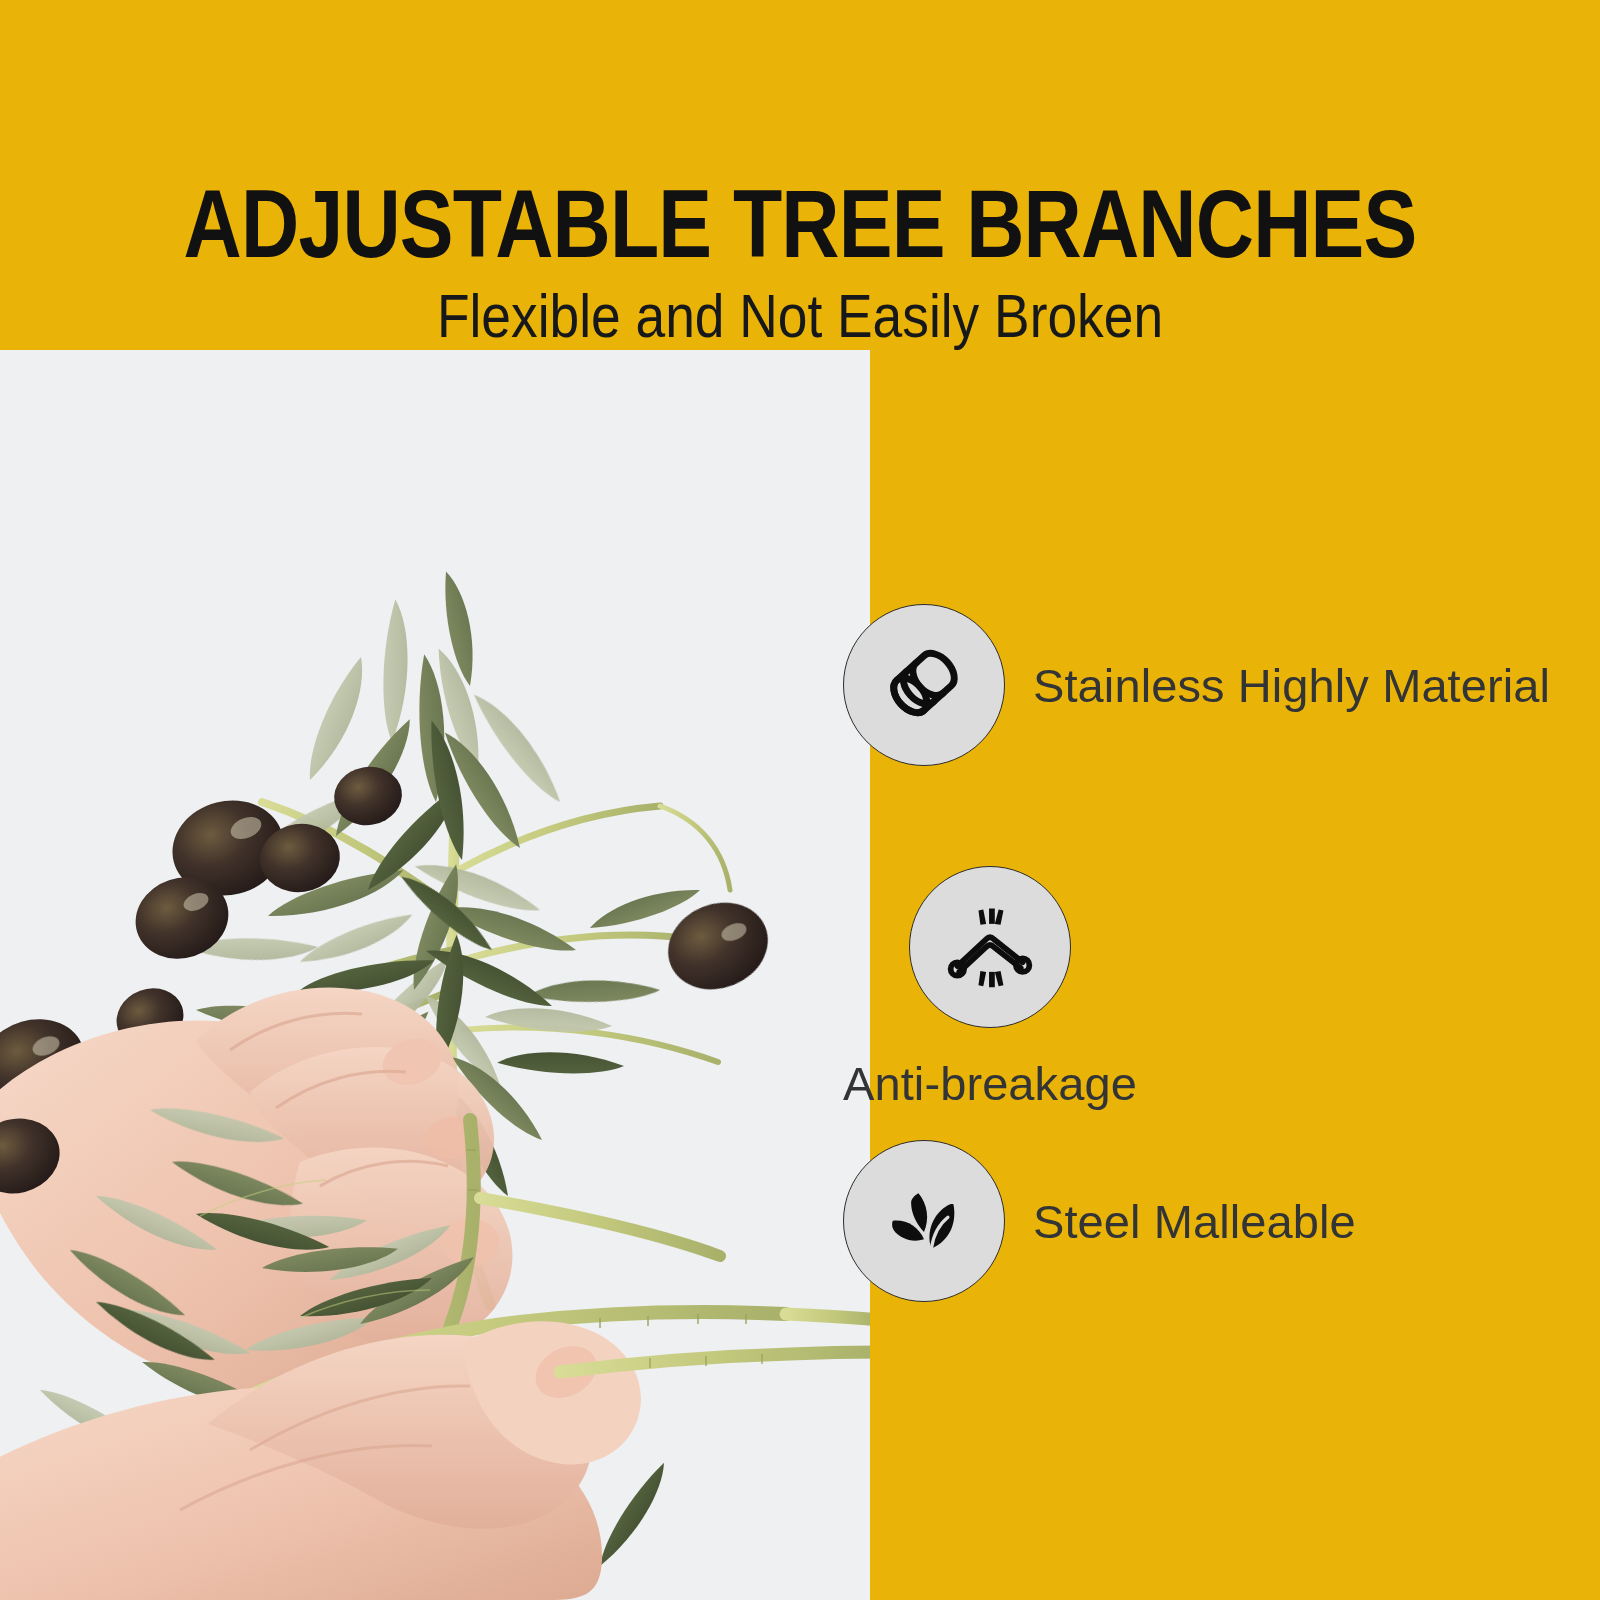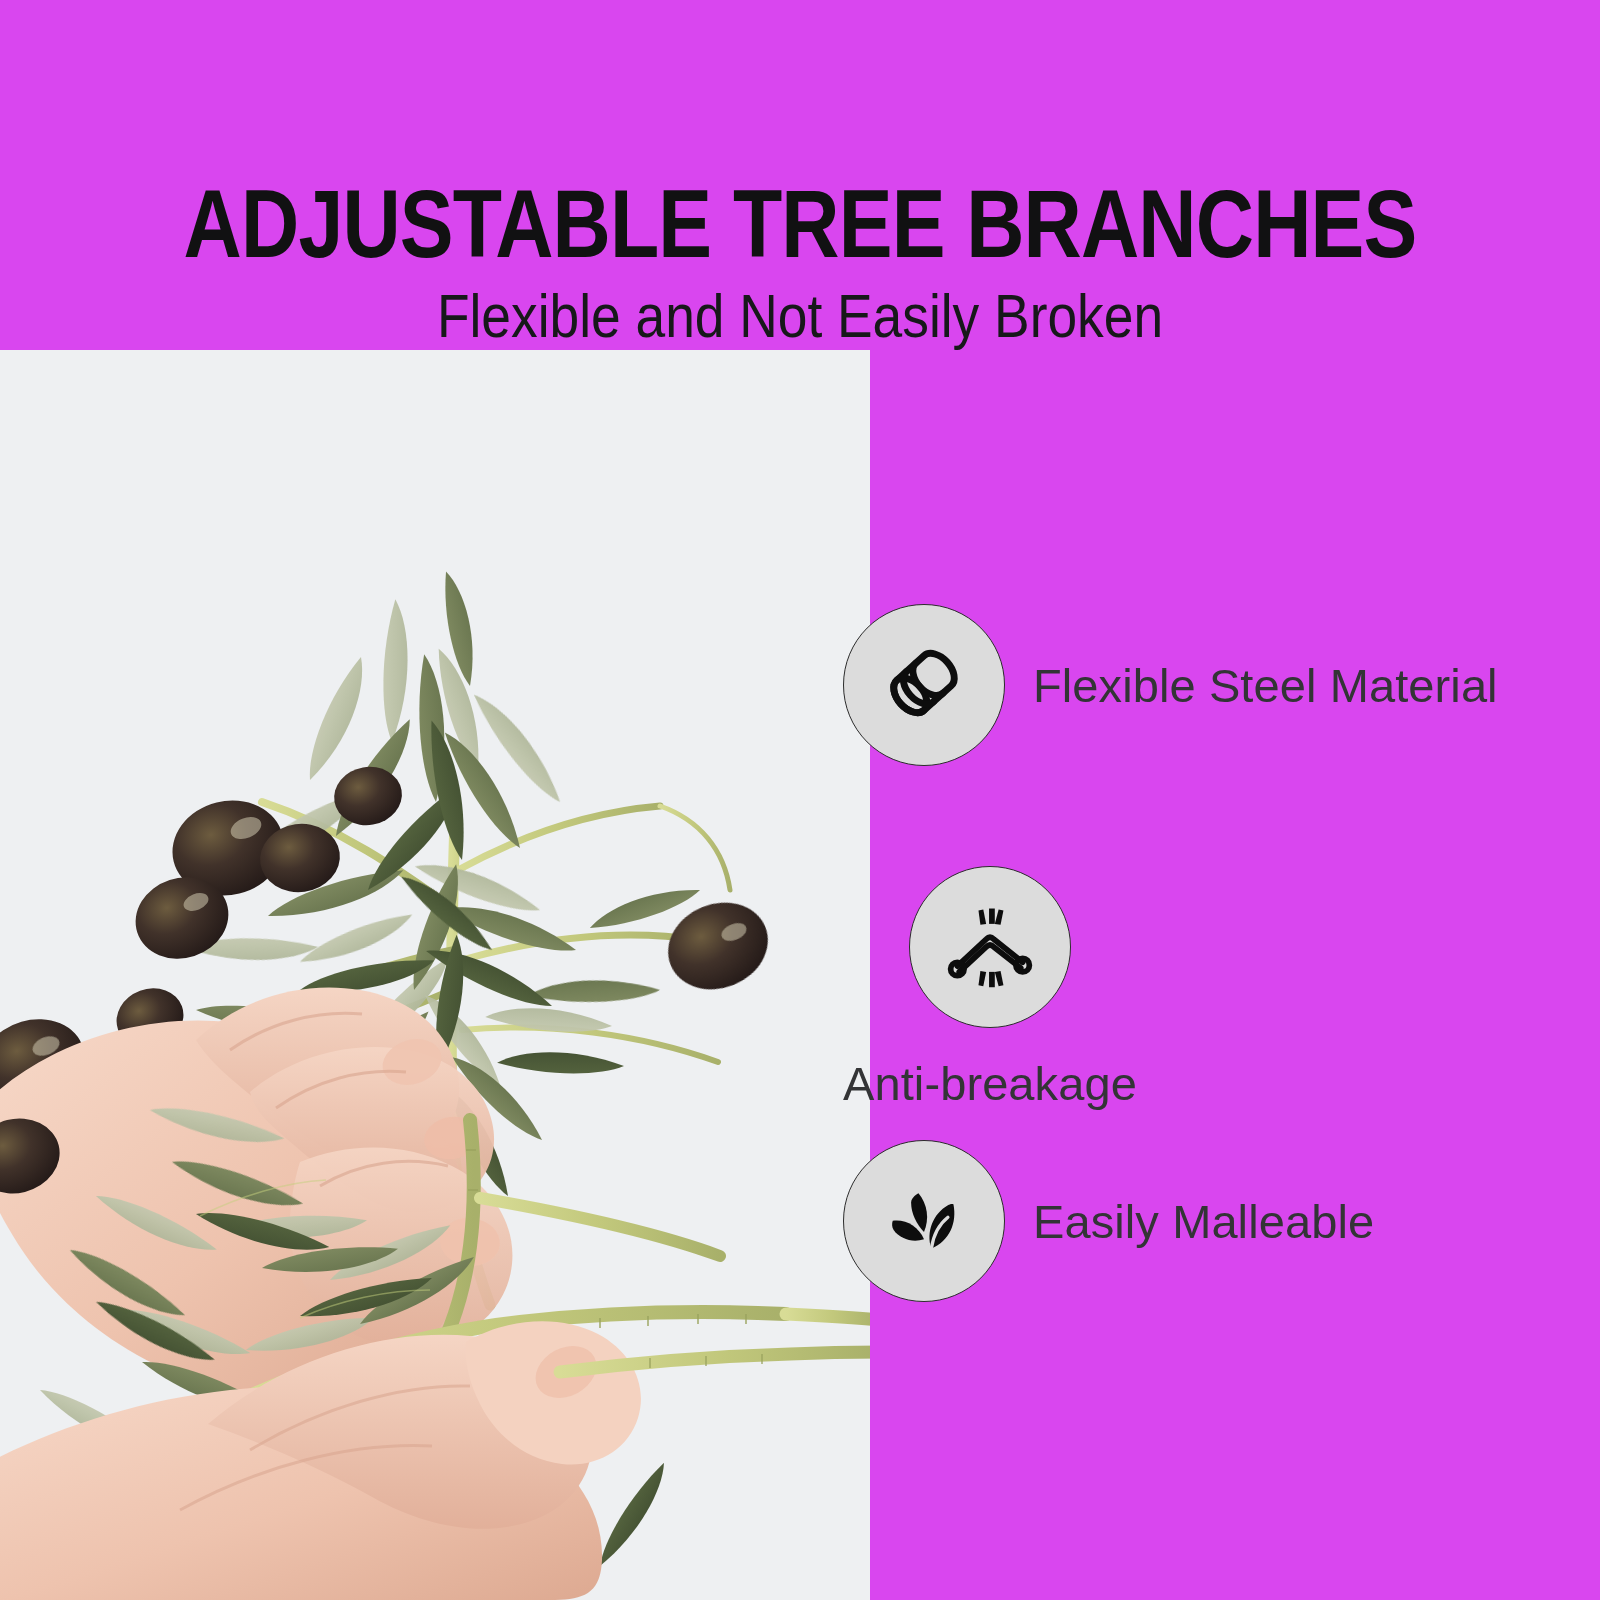--- a/index.html
+++ b/index.html
@@ -2,21 +2,21 @@
 <html><head>
 <meta charset="utf-8">
 <style>
   html,body{margin:0;padding:0;}
   body{
     width:1600px;height:1600px;
     background:#eef0f2;
     font-family:"Liberation Sans","DejaVu Sans",sans-serif;
     overflow:hidden;
   }
-  .canvas{position:relative;width:1600px;height:1600px;background:#d946ef;overflow:hidden;}
+  .canvas{position:relative;width:1600px;height:1600px;background:#eab308;overflow:hidden;}
 
   
   .headings{position:absolute;left:0;top:0;width:1600px;text-align:center;}
   .title{
     margin:0;padding:0;
     font-family:"Liberation Sans Narrow","Liberation Sans",sans-serif;
     font-weight:700;
     font-size:96px;
     line-height:1;
     letter-spacing:-1px;
@@ -322,21 +322,21 @@
           <svg width="92" height="92" viewBox="0 0 100 100">
             <g transform="rotate(-42 50 50)" fill="none" stroke="#0d0d0d" stroke-width="7.5" stroke-linecap="round" stroke-linejoin="round">
               <path d="M30,28 L70,28 A14,22 0 0 1 70,72 L30,72 A14,22 0 0 1 30,28 Z"></path>
               <ellipse cx="30" cy="50" rx="14" ry="22"></ellipse>
               <path d="M44,28 A14,22 0 0 0 44,72"></path>
               <path d="M58,28 A14,22 0 0 0 58,72"></path>
             </g>
           </svg>
         </span>
       </div>
-      <div class="feature-label">Flexible Steel Material</div>
+      <div class="feature-label">Stainless Highly Material</div>
     </div>
 
     <div class="feature f1">
       <div class="icon-circle">
         <span>
           <svg width="96" height="96" viewBox="0 0 100 100">
             <g fill="none" stroke="#0d0d0d" stroke-width="6" stroke-linecap="round" stroke-linejoin="round">
               <path d="M16,72 L46,44 Q50,40 54,44 L84,68"></path>
               <path d="M18,78 L46,52 Q50,48 54,52 L82,74"></path>
               <circle cx="16" cy="75" r="7"></circle>
@@ -362,17 +362,17 @@
           <svg width="92" height="92" viewBox="0 0 100 100">
             <g fill="#0d0d0d">
               <path d="M44,22 C54,34 56,50 50,64 C42,56 36,44 36,32 C36,28 40,24 44,22 Z"></path>
               <path d="M16,52 C30,50 44,58 50,72 C38,76 24,72 17,62 C15,59 15,55 16,52 Z"></path>
               <path d="M82,34 C86,54 78,74 58,82 C52,64 60,44 76,35 C78,34 80,33 82,34 Z"></path>
               <path d="M58,82 C60,68 66,56 76,48" fill="none" stroke="#dcdcdc" stroke-width="3.5" stroke-linecap="round"></path>
             </g>
           </svg>
         </span>
       </div>
-      <div class="feature-label">Easily Malleable</div>
+      <div class="feature-label">Steel Malleable</div>
     </div>
 
   </div>
 </div>
 
 </body></html>

